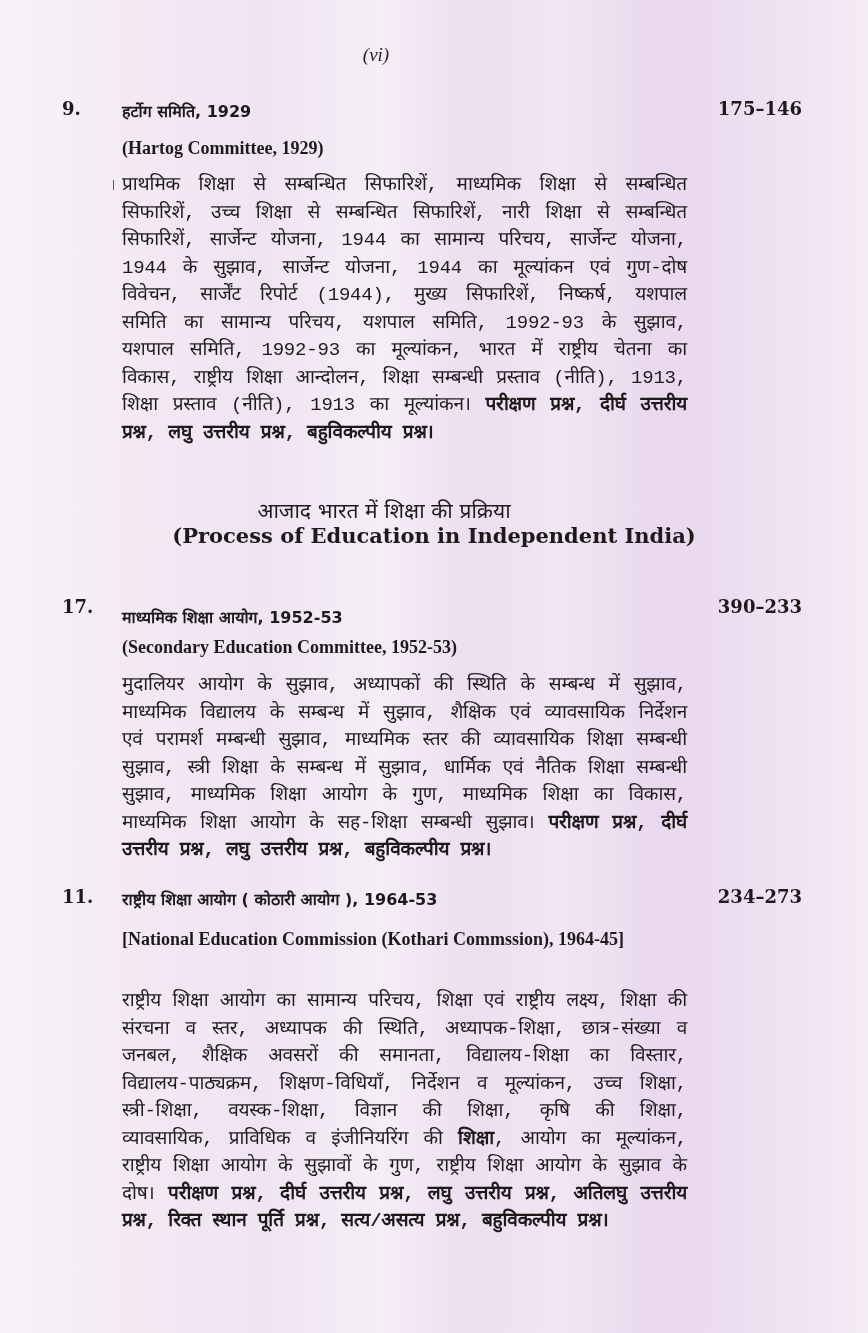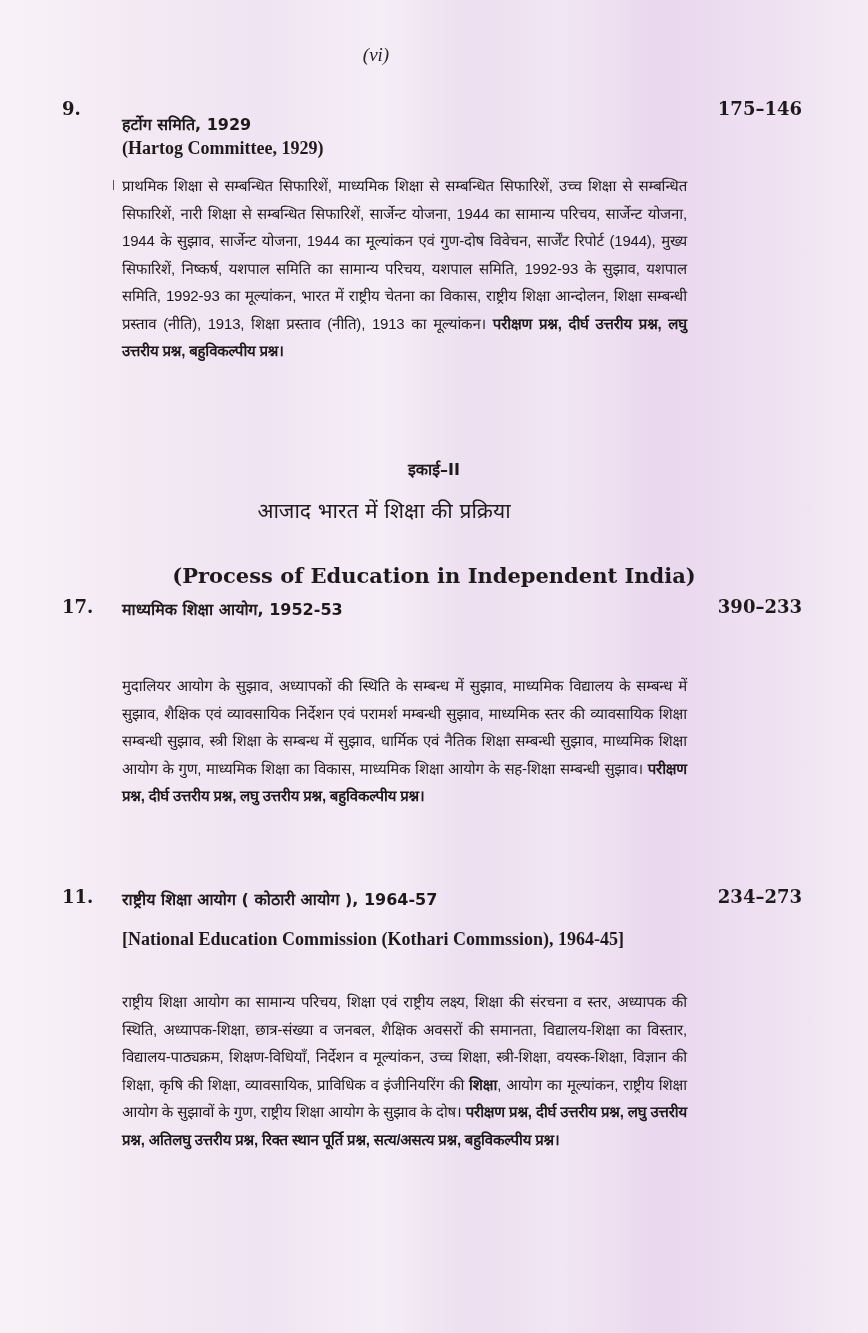--- a/index.html
+++ b/index.html
@@ -18,65 +18,65 @@
     .entry-head .num { position: absolute; left: 0; top: 0; }
     .entry-head .title { position: absolute; left: 60px; top: 0; font-family: "DejaVu Sans", sans-serif; font-size: 16px; font-weight: bold; }
     .entry-head .pages { position: absolute; right: 0; top: 0; }
     .en-title {
       position: absolute; left: 122px; width: 565px; font-size: 18px; font-weight: bold;
       font-family: Liberation Serif, serif; line-height: 22px;
     }
     .en-title.justify { text-align: justify; text-align-last: left; }
     .body-text {
       position: absolute; left: 122px; width: 565px;
-      font-family: Liberation Sans, sans-serif; font-size: 15px; line-height: 27.5px;
+      font-family: Liberation Mono, monospace; font-size: 19px; line-height: 27.5px;
       text-align: justify; letter-spacing: -0.2px;
     }
     .body-text b { font-weight: bold; }
     .unit-label { position: absolute; left: 0; width: 868px; text-align: center; font-family: "DejaVu Sans", sans-serif; font-weight: bold; font-size: 16px; }
     .unit-title { position: absolute; left: 0; width: 768px; text-align: center; font-family: "DejaVu Sans", sans-serif; font-size: 21px; }
     .unit-title-en { position: absolute; left: 0; width: 868px; text-align: center; font-family: "DejaVu Serif", serif; font-weight: bold; font-size: 21px; }
     .mark { position: absolute; left: 113px; top: 180px; width: 1px; height: 10px; background: #555; }
   </style>
 </head>
 <body>
 
 <div class="page">
 
   <div class="pageno">(vi)</div>
 
   <div class="entry-head" style="top:98px;">
     <span class="num">9.</span>
-    <span class="title" style="top:2px;margin-top:13px;">हर्टोग समिति, 1929</span>
+    <span class="title" style="top:2px;">हर्टोग समिति, 1929</span>
     <span class="pages">175–146</span>
   </div>
   <div class="en-title" style="top:137px;">(Hartog Committee, 1929)</div>
   <div class="mark"></div>
   <div class="body-text" style="top:172px;">
     <span>प्राथमिक शिक्षा से सम्बन्धित सिफारिशें, माध्यमिक शिक्षा से सम्बन्धित सिफारिशें, उच्च शिक्षा से सम्बन्धित सिफारिशें, नारी शिक्षा से सम्बन्धित सिफारिशें, सार्जेन्ट योजना, 1944 का सामान्य परिचय, सार्जेन्ट योजना, 1944 के सुझाव, सार्जेन्ट योजना, 1944 का मूल्यांकन एवं गुण-दोष विवेचन, सार्जेंट रिपोर्ट (1944), मुख्य सिफारिशें, निष्कर्ष, यशपाल समिति का सामान्य परिचय, यशपाल समिति, 1992-93 के सुझाव, यशपाल समिति, 1992-93 का मूल्यांकन, भारत में राष्ट्रीय चेतना का विकास, राष्ट्रीय शिक्षा आन्दोलन, शिक्षा सम्बन्धी प्रस्ताव (नीति), 1913, शिक्षा प्रस्ताव (नीति), 1913 का मूल्यांकन।</span>
     <b>परीक्षण प्रश्न, दीर्घ उत्तरीय प्रश्न, लघु उत्तरीय प्रश्न, बहुविकल्पीय प्रश्न।</b>
   </div>
 
-  <div class="unit-label" style="top:458px;">इकाई–II</div>
   <div class="unit-title" style="top:496px;">आजाद भारत में शिक्षा की प्रक्रिया</div>
-  <div class="unit-title-en" style="top:563px;">(Process of Education in Independent India)</div>
+  <div class="unit-title-en" style="top:523px;">(Process of Education in Independent India)</div>
 
   <div class="entry-head" style="top:596px;">
     <span class="num">17.</span>
-    <span class="title" style="top:2px;text-align:center;">माध्यमिक शिक्षा आयोग, 1952-53</span>
+    <span class="title" style="top:10px;text-align:center;">माध्यमिक शिक्षा आयोग, 1952-53</span>
     <span class="pages">390–233</span>
   </div>
+  <div class="en-title" style="top:636px;">(Secondary Education Committee, 1952-53)</div>
   <div class="body-text" style="top:672px;">
     <span>मुदालियर आयोग के सुझाव, अध्यापकों की स्थिति के सम्बन्ध में सुझाव, माध्यमिक विद्यालय के सम्बन्ध में सुझाव, शैक्षिक एवं व्यावसायिक निर्देशन एवं परामर्श मम्बन्धी सुझाव, माध्यमिक स्तर की व्यावसायिक शिक्षा सम्बन्धी सुझाव, स्त्री शिक्षा के सम्बन्ध में सुझाव, धार्मिक एवं नैतिक शिक्षा सम्बन्धी सुझाव, माध्यमिक शिक्षा आयोग के गुण, माध्यमिक शिक्षा का विकास, माध्यमिक शिक्षा आयोग के सह-शिक्षा सम्बन्धी सुझाव।</span>
     <b>परीक्षण प्रश्न, दीर्घ उत्तरीय प्रश्न, लघु उत्तरीय प्रश्न, बहुविकल्पीय प्रश्न।</b>
   </div>
 
   <div class="entry-head" style="top:886px;">
     <span class="num">11.</span>
-    <span class="title" style="top:2px;">राष्ट्रीय शिक्षा आयोग ( कोठारी आयोग ), 1964-57</span>
+    <span class="title" style="top:2px;">राष्ट्रीय शिक्षा आयोग ( कोठारी आयोग ), 1964-53</span>
     <span class="pages">234–273</span>
   </div>
   <div class="en-title justify" style="top:926px; line-height:26px;">[National Education Commission (Kothari Commssion), 1964-45]</div>
   <div class="body-text" style="top:988px;">
     <span>राष्ट्रीय शिक्षा आयोग का सामान्य परिचय, शिक्षा एवं राष्ट्रीय लक्ष्य, शिक्षा की संरचना व स्तर, अध्यापक की स्थिति, अध्यापक-शिक्षा, छात्र-संख्या व जनबल, शैक्षिक अवसरों की समानता, विद्यालय-शिक्षा का विस्तार, विद्यालय-पाठ्यक्रम, शिक्षण-विधियाँ, निर्देशन व मूल्यांकन, उच्च शिक्षा, स्त्री-शिक्षा, वयस्क-शिक्षा, विज्ञान की शिक्षा, कृषि की शिक्षा, व्यावसायिक, प्राविधिक व इंजीनियरिंग की </span><b>शिक्षा</b><span>, आयोग का मूल्यांकन, राष्ट्रीय शिक्षा आयोग के सुझावों के गुण, राष्ट्रीय शिक्षा आयोग के सुझाव के दोष।</span>
     <b>परीक्षण प्रश्न, दीर्घ उत्तरीय प्रश्न, लघु उत्तरीय प्रश्न, अतिलघु उत्तरीय प्रश्न, रिक्त स्थान पूर्ति प्रश्न, सत्य/असत्य प्रश्न, बहुविकल्पीय प्रश्न।</b>
   </div>
 
 </div>
 

